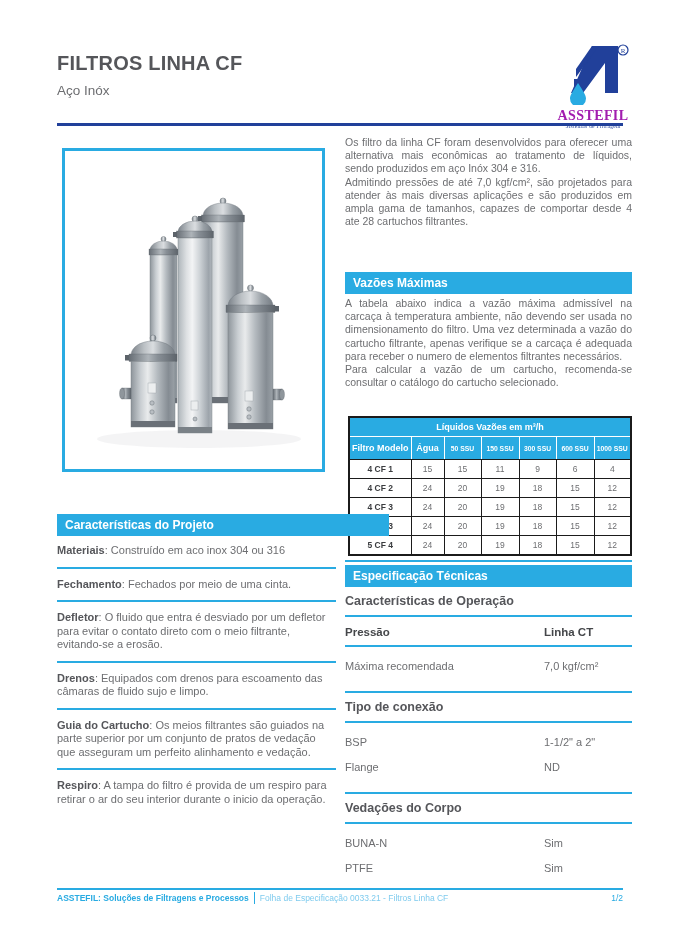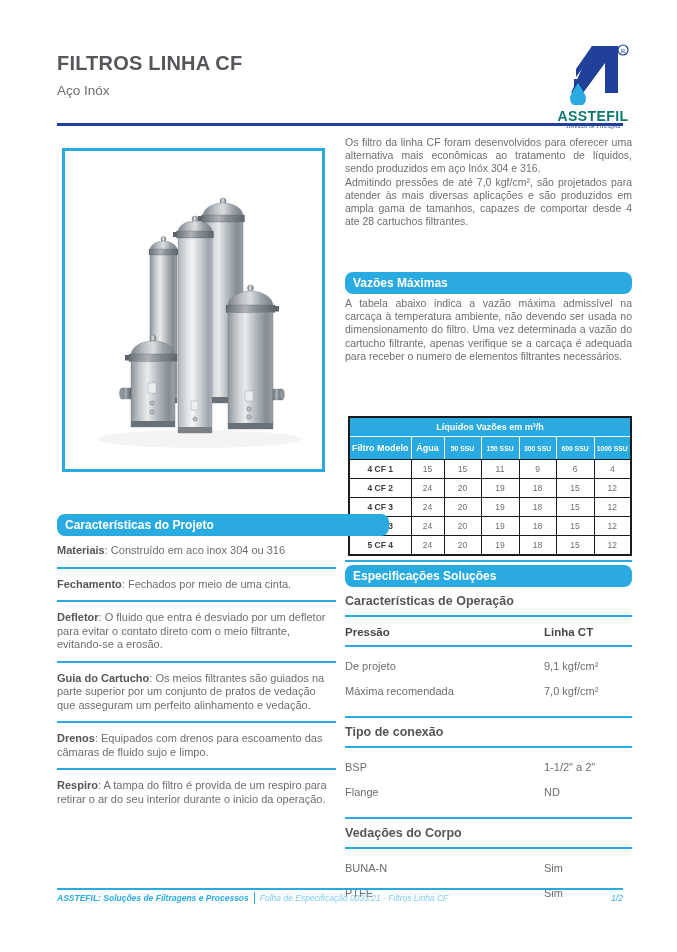--- a/index.html
+++ b/index.html
@@ -6,29 +6,29 @@
   html,body { background:#ffffff; }
   .page {
     position:relative; width:677px; height:952px; background:#ffffff;
     font-family:"Liberation Sans", sans-serif; overflow:hidden;
     margin:0 auto;
   }
   
   .doc-title { position:absolute; left:57px; top:52px; font-size:20px; font-weight:bold; color:#55565A; letter-spacing:.2px;}
   .doc-subtitle { position:absolute; left:57px; top:83px; font-size:13.5px; color:#6D6E71; }
   .logo { position:absolute; left:553px; top:43px; width:80px; text-align:center; }
-  .logo-name { font-family:Liberation Sans, sans-serif; font-weight:bold; font-size:14px; color:#0f766e; letter-spacing:.4px; line-height:14px;}
+  .logo-name { font-family:Liberation Serif, serif; font-weight:bold; font-size:14px; color:#a21caf; letter-spacing:.4px; line-height:14px;}
   .logo-tagline { font-family:"Liberation Serif", serif; font-size:5.5px; color:#21409A; letter-spacing:.3px;}
   .navy-rule { position:absolute; left:57px; top:123px; width:566px; height:3px; background:#21409A; }
 
   
   .image-box { position:absolute; left:62px; top:148px; width:263px; height:324px; border:3px solid #29ABE2; background:#fff; }
   .image-box svg { display:block; }
 
-  .section-bar { background:#29ABE2; color:#fff; font-weight:bold; font-size:12px; padding:4px 8px 4px 8px;border-radius:8px; }
+  .section-bar { background:#29ABE2; color:#fff; font-weight:bold; font-size:12px; padding:4px 8px 4px 8px; }
   .proj-bar { position:absolute; left:57px; top:514px; width:332px; }
   .proj-items { position:absolute; left:57px; top:535px; width:279px; }
   .proj-item { padding:9px 0 9px 0; border-bottom:2px solid #29ABE2; font-size:11px; line-height:13.5px; color:#6D6E71; }
   .proj-item:last-child { border-bottom:none; }
   .proj-item b { color:#55565A; }
 
   
   .r-col { position:absolute; left:345px; width:287px; }
   .body-text { font-size:10.5px; line-height:13.2px; color:#6D6E71; text-align:justify; }
   #intro { top:136px; }
@@ -53,21 +53,21 @@
   .spec-h { font-size:12.5px; font-weight:bold; color:#55565A; padding-bottom:7px; border-bottom:2px solid #29ABE2; }
   .spec-h.mid { margin-top:19px; border-top:2px solid #29ABE2; padding-top:7px; }
   .spec-row { display:flex; align-items:center; font-size:11px; color:#6D6E71; padding-top:13px; }
   .spec-row .lbl { flex:1; }
   .spec-row .val { width:88px; text-align:left; }
   .spec-row.head { font-weight:bold; color:#45474A; font-size:11.5px; padding:9px 0 7px 0; border-bottom:2px solid #29ABE2;}
   .spec-row.head .lbl, .spec-row.head .val { font-weight:bold; }
 
   
   .footer-rule { position:absolute; left:57px; top:888px; width:566px; height:2px; background:#29ABE2; }
-  .footer { position:absolute; left:57px; top:892px; width:566px; display:flex; align-items:center; gap:5px;font-style:italic; }
+  .footer { position:absolute; left:57px; top:892px; width:566px; display:flex; align-items:center; gap:5px; }
   .footer .f-left { font-size:8.5px; font-weight:bold; color:#29ABE2; }
   .footer .f-sep { width:1px; height:12px; background:#29ABE2; }
   .footer .f-doc { font-size:8.5px; color:#7FCBEE; }
   .footer .f-page { margin-left:auto; font-size:8.5px; color:#29ABE2; }
 </style>
 </head>
 <body>
 
 <div class="page">
 
@@ -186,20 +186,21 @@
   </div>
 
   <div class="r-col body-text" id="intro">
     <p>Os filtro da linha CF foram desenvolvidos para oferecer uma alternativa mais econômicas ao tratamento de líquidos, sendo produzidos em aço Inóx 304 e 316.</p>
     <p>Admitindo pressões de até 7,0 kgf/cm², são projetados para atender às mais diversas aplicações e são produzidos em ampla gama de tamanhos, capazes de comportar desde 4 ate 28 cartuchos filtrantes.</p>
   </div>
 
   <div class="section-bar" id="vazoes-bar">Vazões Máximas</div>
   <div class="r-col body-text" id="vazoes-text">
     <p>A tabela abaixo indica a vazão máxima admissível na carcaça à temperatura ambiente, não devendo ser usada no dimensionamento do filtro. Uma vez determinada a vazão do cartucho filtrante, apenas verifique se a carcaça é adequada para receber o numero de elementos filtrantes necessários.</p>
+    <p>Para calcular a vazão de um cartucho, recomenda-se consultar o catálogo do cartucho selecionado.</p>
   </div>
 
   <table class="flow-table">
     <colgroup>
       <col style="width:62px">
         <col style="width:33px">
         <col style="width:37px">
       <col style="width:38px">
         <col style="width:37px">
         <col style="width:38px">
@@ -266,38 +267,34 @@
         <td>12</td>
       </tr>
     </tbody>
   </table>
 
   <div class="section-bar proj-bar">Características do Projeto</div>
   <div class="proj-items">
     <p class="proj-item"><b>Materiais</b><span>: Construído em aco inox 304 ou 316</span></p>
     <p class="proj-item"><b>Fechamento</b><span>: Fechados por meio de uma cinta.</span></p>
     <p class="proj-item"><b>Defletor</b><span>: O fluido que entra é desviado por um defletor para evitar o contato direto com o meio filtrante, evitando-se a erosão.</span></p>
+    <p class="proj-item"><b>Drenos</b><span>: Equipados com drenos para escoamento das câmaras de fluido sujo e limpo.</span></p>
     <p class="proj-item"><b>Guia do Cartucho</b><span>: Os meios filtrantes são guiados na parte superior por um conjunto de pratos de vedação que asseguram um perfeito alinhamento e vedação.</span></p>
-    <p class="proj-item"><b>Drenos</b><span>: Equipados com drenos para escoamento das câmaras de fluido sujo e limpo.</span></p>
     <p class="proj-item"><b>Respiro</b><span>: A tampa do filtro é provida de um respiro para retirar o ar do seu interior durante o inicio da operação.</span></p>
   </div>
 
   <div id="spec-rule-top"></div>
-  <div class="section-bar" id="spec-bar">Especificações Soluções</div>
+  <div class="section-bar" id="spec-bar">Especificação Técnicas</div>
 
   <div id="spec-body">
     <div class="spec-h">Características de Operação</div>
 
     <div class="spec-row head">
       <span class="lbl">Pressão</span>
       <span class="val">Linha CT</span>
-    </div>
-    <div class="spec-row">
-      <span class="lbl">De projeto</span>
-      <span class="val">9,1 kgf/cm²</span>
     </div>
     <div class="spec-row">
       <span class="lbl">Máxima recomendada</span>
       <span class="val">7,0 kgf/cm²</span>
     </div>
 
     <div class="spec-h mid">Tipo de conexão</div>
     <div class="spec-row">
       <span class="lbl">BSP</span>
       <span class="val">1-1/2" a 2"</span>

